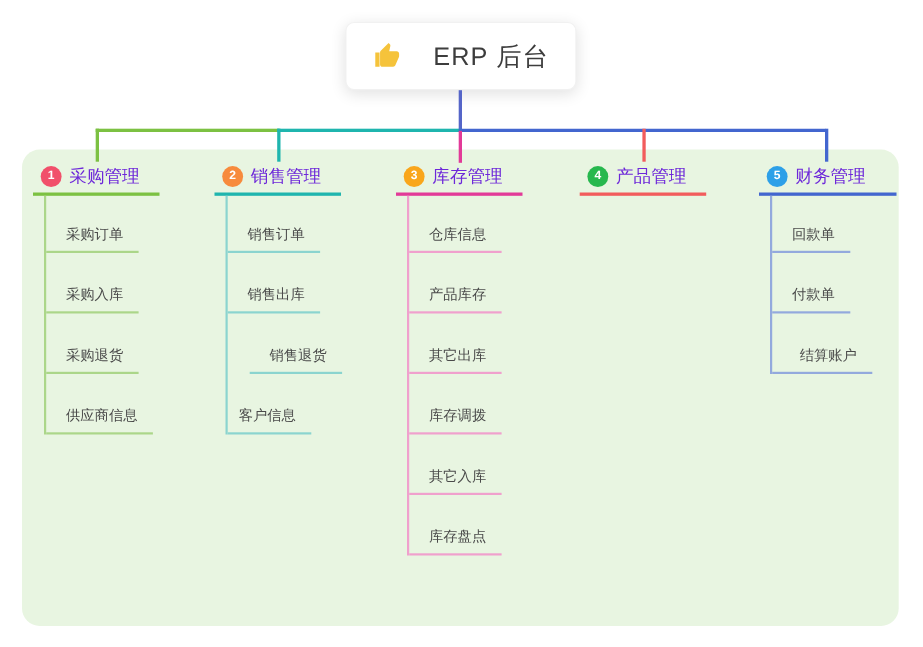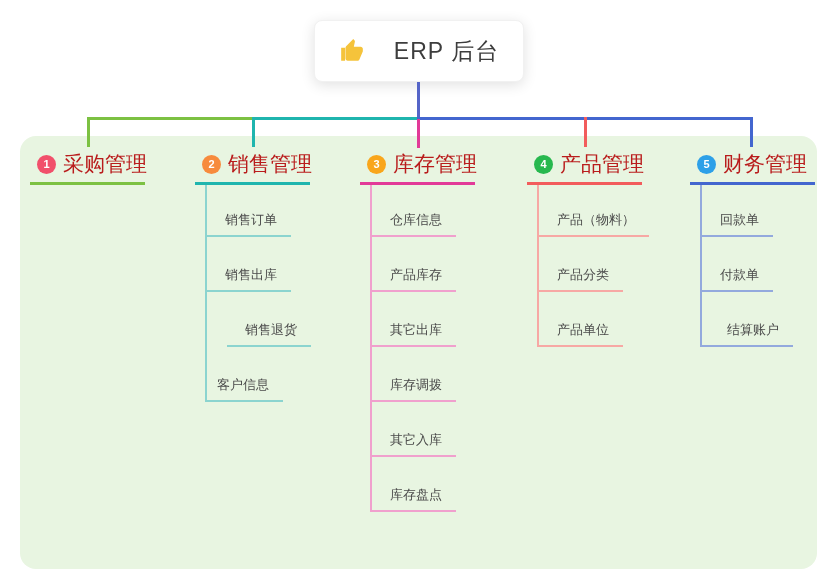--- a/index.html
+++ b/index.html
@@ -33,21 +33,21 @@
   .branch-title{
     display:flex;align-items:center;gap:7px;
     padding:14px 0 4px 7px;border-bottom:3px solid;box-sizing:border-box;
     cursor:pointer;
   }
   .badge{
     width:19px;height:19px;border-radius:50%;flex:0 0 19px;
     color:#ffffff;font-size:11px;font-weight:bold;
     display:flex;align-items:center;justify-content:center;line-height:1;
   }
-  .branch-title .t-label{font-size:21px;color:#b91c1c;white-space:nowrap;}
+  .branch-title .t-label{font-size:16px;color:#6d28d9;white-space:nowrap;}
 
   .children{margin-left:10px;border-left:2px solid;}
   .child{
     box-sizing:border-box;height:55px;
     display:flex;align-items:flex-end;
     padding:0 14px 6px 18px;width:max-content;
     border-bottom:2px solid;cursor:pointer;
   }
   .child:first-child{height:52px;}
   .child span{font-size:13px;color:#4a4a4a;white-space:nowrap;}
@@ -68,20 +68,34 @@
 
   <div class="hline" id="busLeft" style="left: 87px; top: 117px; width: 167px; background: rgb(124, 193, 66);"></div>
   <div class="hline" id="busMid" style="left: 252px; top: 117px; width: 167px; background: rgb(31, 181, 174);"></div>
   <div class="hline" id="busRight" style="left: 417px; top: 117px; width: 335px; border-top-right-radius: 2px; background: rgb(67, 102, 207);"></div>
 
   <div class="panel" id="panel" style="background: rgb(232, 245, 225);">
       <div class="branch" style="left: 10px;">
         <div class="branch-title" style="width: 115px; border-bottom-color: rgb(124, 193, 66);">
           <span class="badge" style="background: rgb(241, 80, 107);">1</span>
           <span class="t-label">采购管理</span>
+        </div>
+        <div class="children" style="border-left-color: rgb(171, 214, 137);">
+          <div class="child" style="border-bottom-color: rgb(171, 214, 137);">
+            <span>采购订单</span>
+          </div>
+          <div class="child" style="border-bottom-color: rgb(171, 214, 137);">
+            <span>采购入库</span>
+          </div>
+          <div class="child" style="border-bottom-color: rgb(171, 214, 137);">
+            <span>采购退货</span>
+          </div>
+          <div class="child" style="border-bottom-color: rgb(171, 214, 137);">
+            <span>供应商信息</span>
+          </div>
         </div>
       </div>
       <div class="branch" style="left: 175px;">
         <div class="branch-title" style="width: 115px; border-bottom-color: rgb(31, 181, 174);">
           <span class="badge" style="background: rgb(247, 139, 61);">2</span>
           <span class="t-label">销售管理</span>
         </div>
         <div class="children" style="border-left-color: rgb(139, 212, 207);">
           <div class="child" style="border-bottom-color: rgb(139, 212, 207);">
             <span>销售订单</span>
@@ -121,31 +135,20 @@
           <div class="child" style="border-bottom-color: rgb(240, 160, 205);">
             <span>库存盘点</span>
           </div>
         </div>
       </div>
       <div class="branch" style="left: 507px;">
         <div class="branch-title" style="width: 115px; border-bottom-color: rgb(242, 92, 92);">
           <span class="badge" style="background: rgb(39, 184, 78);">4</span>
           <span class="t-label">产品管理</span>
         </div>
-        <div class="children" style="border-left-color: rgb(247, 168, 164);">
-          <div class="child" style="border-bottom-color: rgb(247, 168, 164);">
-            <span>产品（物料）</span>
-          </div>
-          <div class="child" style="border-bottom-color: rgb(247, 168, 164);">
-            <span>产品分类</span>
-          </div>
-          <div class="child" style="border-bottom-color: rgb(247, 168, 164);">
-            <span>产品单位</span>
-          </div>
-        </div>
       </div>
       <div class="branch" style="left: 670px;">
         <div class="branch-title" style="width: 125px; border-bottom-color: rgb(67, 102, 207);">
           <span class="badge" style="background: rgb(45, 160, 232);">5</span>
           <span class="t-label">财务管理</span>
         </div>
         <div class="children" style="border-left-color: rgb(147, 169, 221);">
           <div class="child" style="border-bottom-color: rgb(147, 169, 221);">
             <span>回款单</span>
           </div>

